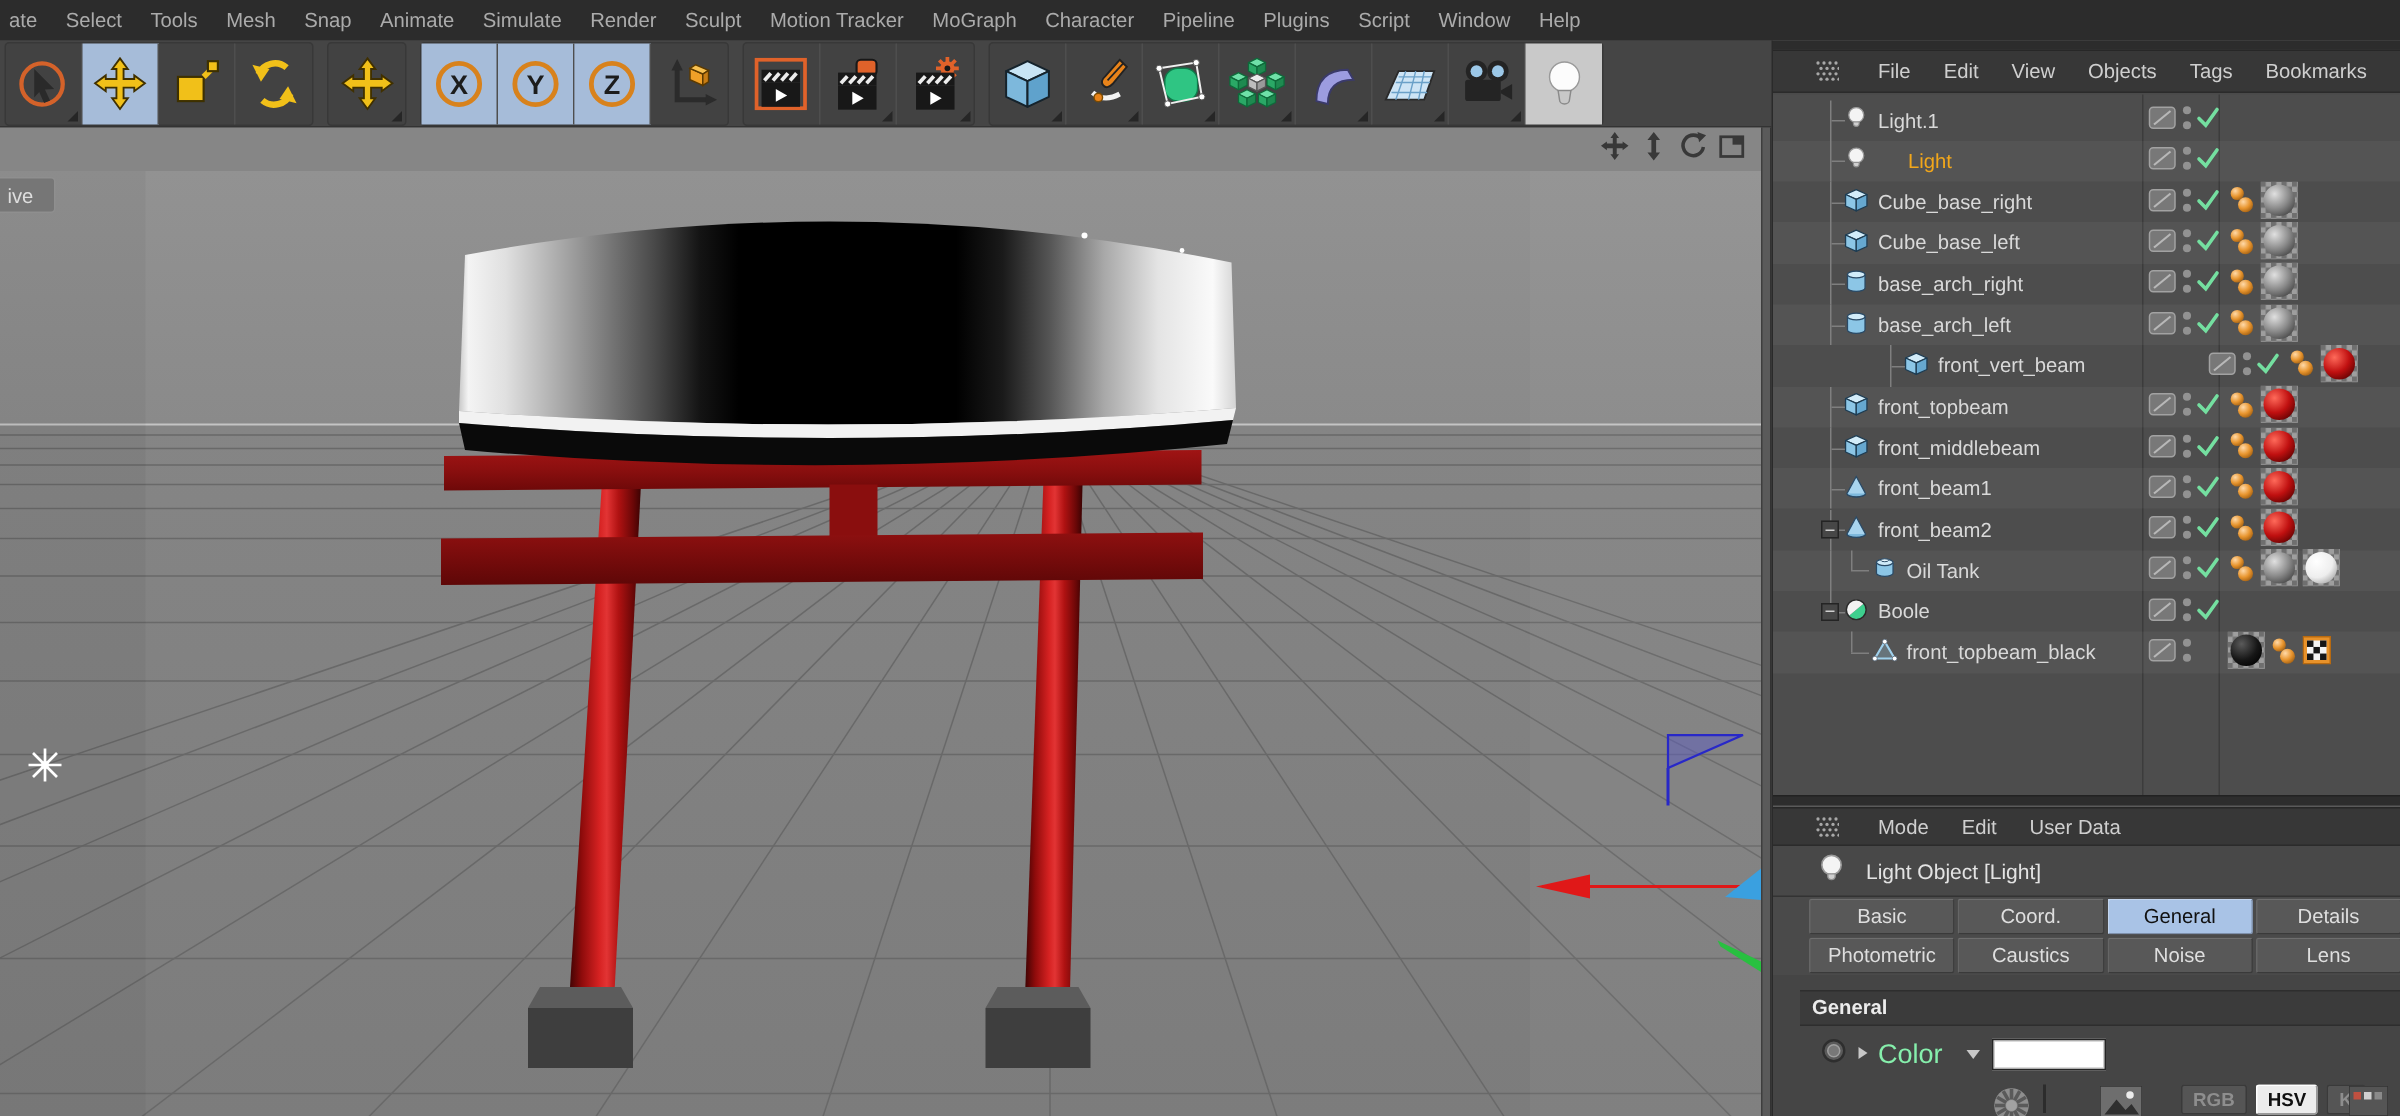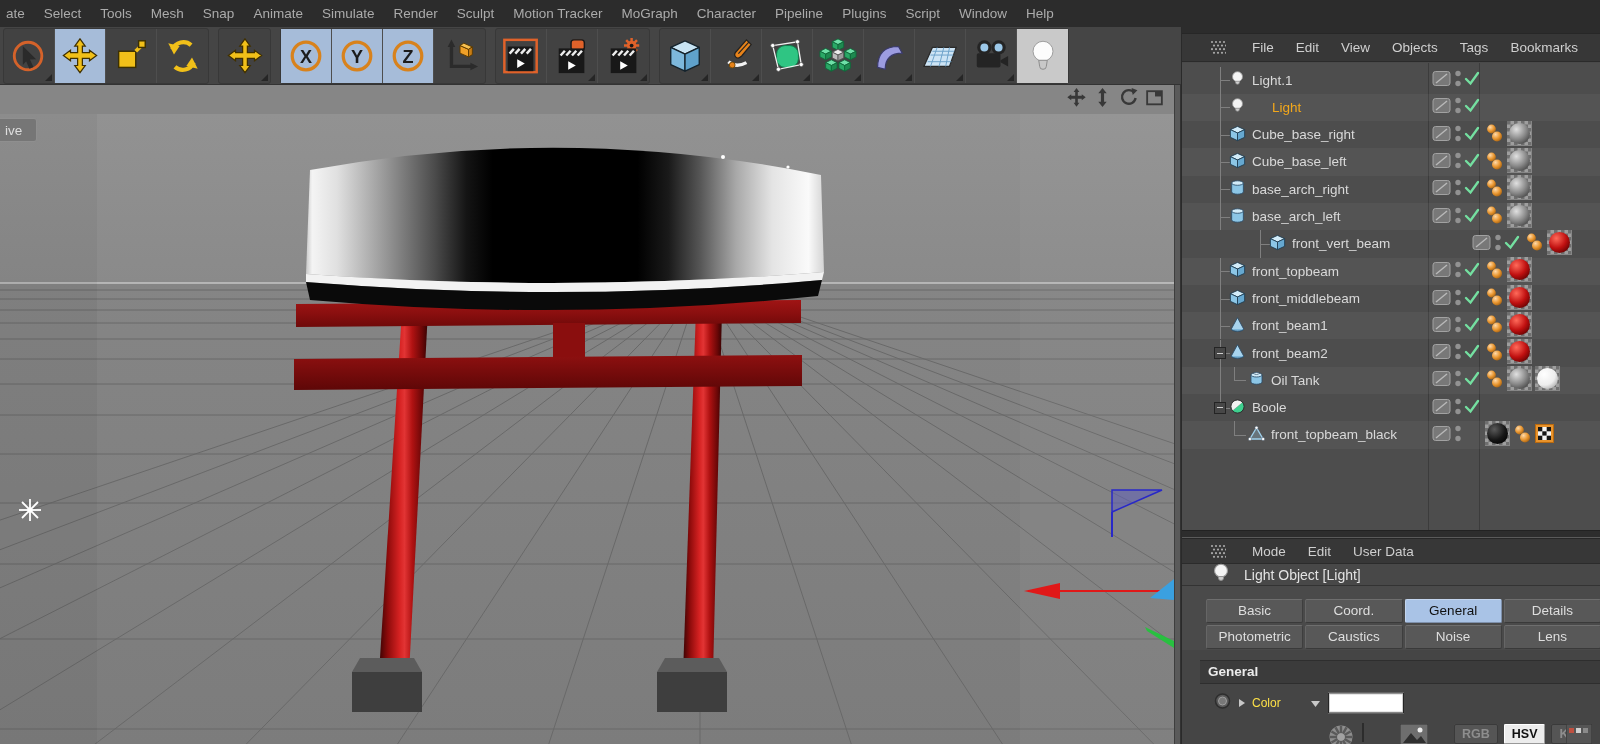--- a/index.html
+++ b/index.html
@@ -67,21 +67,21 @@
   .om-row .obj-icon { position:absolute; top:50%; transform:translateY(-50%); }
   .om-row .obj-label { position:absolute; top:0; line-height:27.3px; white-space:nowrap; }
   .om-row .obj-label.sel { color:#f2a71b; }
   .om-row .tog { position:absolute; top:50%; transform:translateY(-50%); }
   .om-row .tags { position:absolute; left:303px; top:0; height:27.3px; display:flex; align-items:center; gap:3px; }
 
   #om-gap { position:absolute; left:0; top:503px; width:419px; height:8px; background:#2d2d2d;
     border-top:1px solid #222; border-bottom:1px solid #5a5a5a; }
 
   #am-menubar { top:511px; height:26px; }
-  #am-title { position:absolute; left:0; top:537px; width:419px; height:22px; background:#484848;
+  #am-title { position:absolute; left:0; top:537px; width:419px; height:34px; background:#484848;
     border-bottom:1px solid #333; color:#e3e3e3; font-size:14px; display:flex; align-items:center; }
   #am-title .bulb { margin-left:28px; margin-right:12px; }
   #am-tabs { position:absolute; left:24px; top:571px; width:395px; height:52px;
     display:grid; grid-template-columns:repeat(4,1fr); grid-template-rows:24px 24px; gap:2px; padding-top:1px; }
   .am-tab { background:#585858; color:#dedede; font-size:13.5px; text-align:center; line-height:22px;
     border:1px solid; border-color:#6e6e6e #3e3e3e #3a3a3a #666; border-radius:2px; }
   .am-tab.active { background:#a9c3e6; color:#111; border-color:#c3d5ee #7e90ab #7e90ab #c3d5ee; }
   #am-content { position:absolute; left:0; top:623px; width:419px; height:94px; background:#454545; overflow:hidden; }
   #am-section { position:absolute; left:18px; top:10px; width:401px; height:24px; background:#3b3b3b;
     border-top:1px solid #2e2e2e; border-bottom:1px solid #2e2e2e;
@@ -1042,21 +1042,21 @@
     <div id="am-content">
       <div id="am-section">General</div>
       <div id="am-colorrow">
         <span class="abs" style="left:32px"><svg width="17" height="17" viewBox="0 0 17 17">
               <circle cx="8.5" cy="8.5" r="7" fill="#5a5a5a" stroke="#2e2e2e" stroke-width="1.6"></circle>
               <circle cx="8.5" cy="8.5" r="4" fill="#787878" stroke="#9e9e9e"></circle>
             </svg></span>
         <span class="abs" style="left:56px"><svg width="8" height="10" viewBox="0 0 8 10">
               <polygon points="1,1 7,5 1,9" fill="#c8c8c8"></polygon>
             </svg></span>
-        <span class="abs" style="left:70px; color:#fde047; font-size:12px">Color</span>
+        <span class="abs" style="left:70px; color:#86efac; font-size:18px">Color</span>
         <span class="abs" style="left:128px"><svg width="11" height="8" viewBox="0 0 11 8">
               <polygon points="1,1 10,1 5.5,7" fill="#c8c8c8"></polygon>
             </svg></span>
         <span class="abs" id="color-swatch" style="background: rgb(255, 255, 255);"></span>
       </div>
       <div id="am-iconsrow">
         <span class="abs" style="left:144px"><svg width="30" height="26" viewBox="0 0 30 26">
               <circle cx="15" cy="13" r="11.5" fill="#8e8e8e"></circle>
               <line x1="19" y1="13" x2="26" y2="13" stroke="#5a5a5a" stroke-width="2.4"></line>
               <line x1="18.464101615137753" y1="15" x2="24.526279441628827" y2="18.5" stroke="#5a5a5a" stroke-width="2.4"></line>

